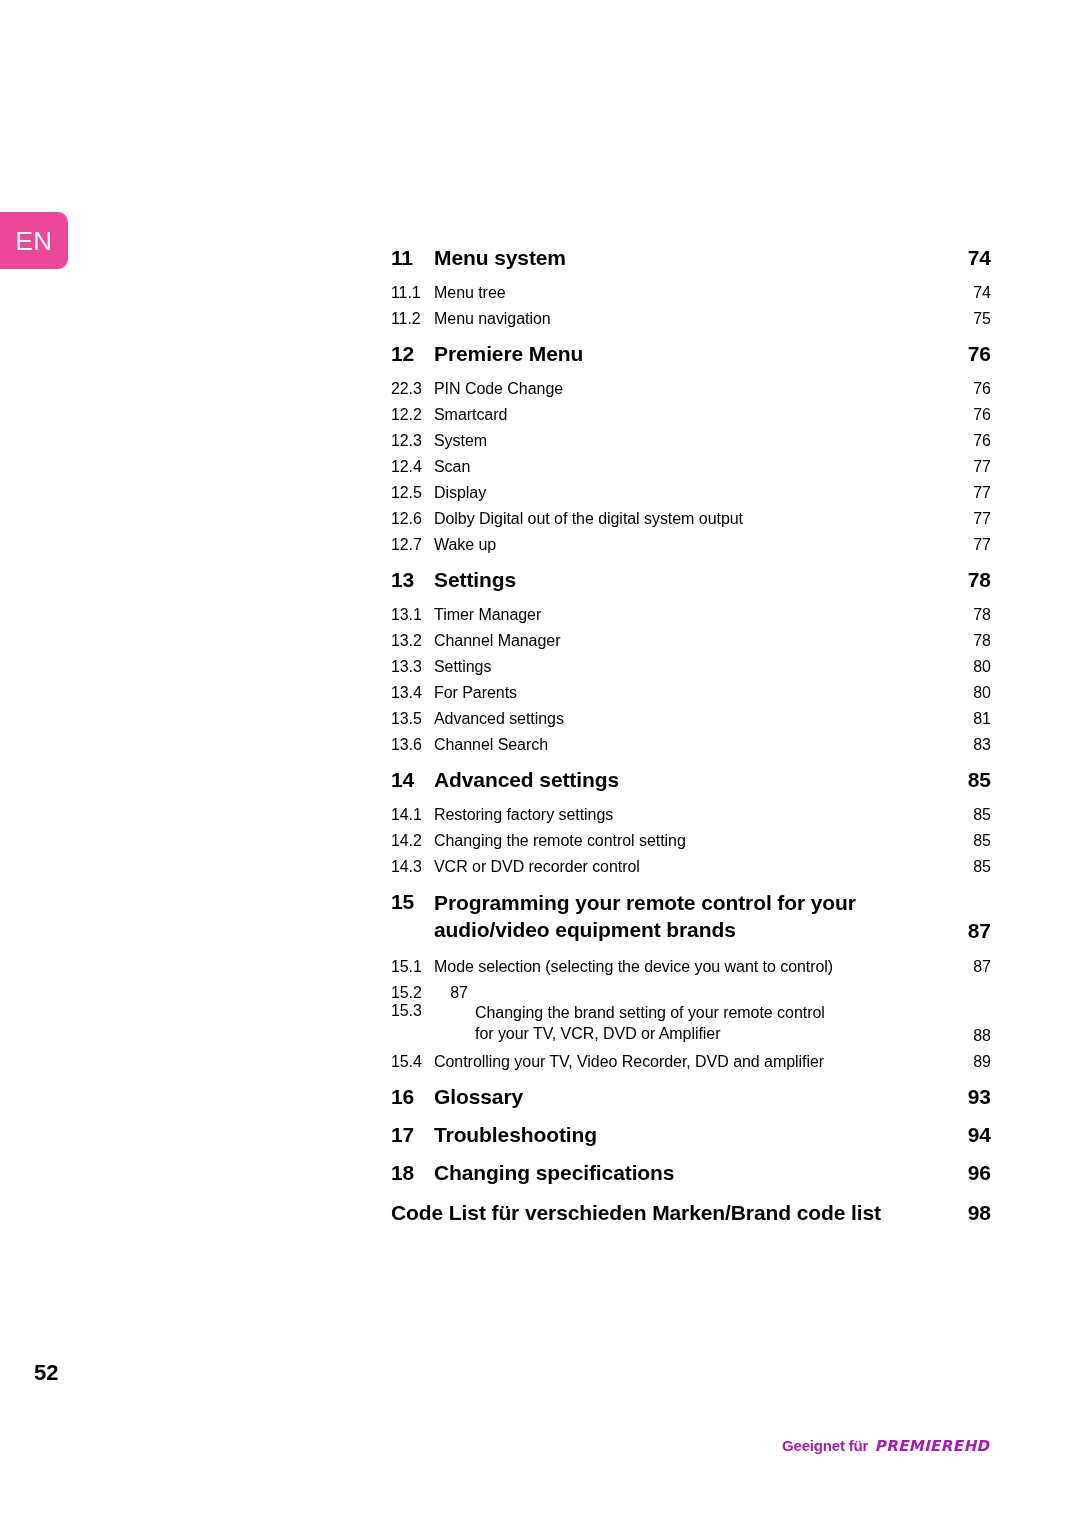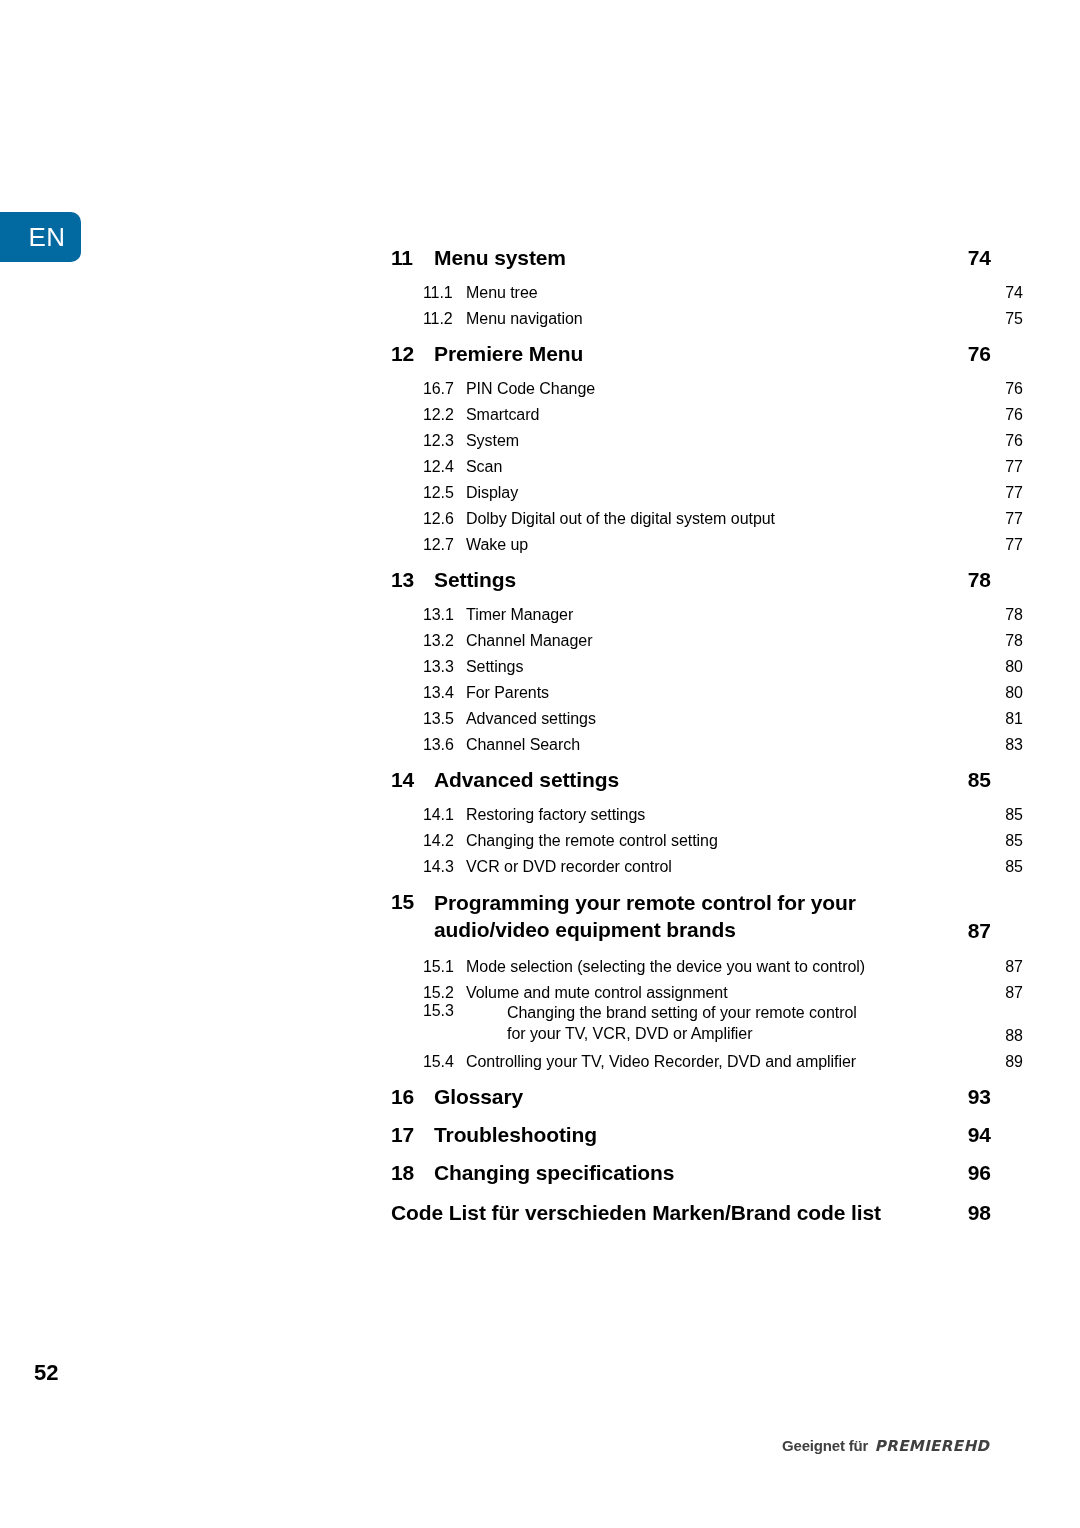--- a/index.html
+++ b/index.html
@@ -15,27 +15,26 @@
     position: relative;
     overflow: hidden;
   }
 
   
   .lang-tab {
     position: absolute;
     left: 0;
     top: 212px;
     width: 68px;
-    height: 50px;
-    background: #0369a1;
+    height: 57px;
+    background: #ec4899;
     border-radius: 0 10px 10px 0;
     display: flex;
     align-items: center;
     justify-content: center;
-    padding-left: 13px;
   }
   .lang-tab-label {
     color: #ffffff;
     font-size: 26px;
     letter-spacing: 0.5px;
     font-weight: 400;
     line-height: 1;
   }
 
   
@@ -88,21 +87,20 @@
   .row.major.two-line .page {
     align-self: flex-end;
     position: relative;
     top: -1px;
   }
 
   
   .row.sub {
     margin-top: 0;
     height: 26px;
-    margin-left: 32px;
   }
   .row.sub .num {
     width: 43px;
     flex: 0 0 43px;
     font-size: 16px;
     font-weight: 400;
     letter-spacing: -0.1px;
   }
   .row.sub .title {
     flex: 1 1 auto;
@@ -159,21 +157,21 @@
   }
   .footer-brand {
     position: absolute;
     right: 90px;
     top: 1437px;
     font-size: 15px;
     font-weight: bold;
     display: flex;
     align-items: baseline;
     white-space: nowrap;
-    color: #404040;
+    color: #a21caf;
   }
   .footer-brand .prefix {
     margin-right: 8px;
     letter-spacing: -0.2px;
   }
   .footer-brand .wordmark {
     font-style: italic;
     font-weight: bold;
     letter-spacing: 0.4px;
     font-family: "DejaVu Sans", sans-serif;
@@ -211,21 +209,21 @@
       <span class="num">11.2</span>
       <span class="title">Menu navigation</span>
       <span class="page">75</span>
     </div>
     <div class="row major">
       <span class="num">12</span>
       <span class="title">Premiere Menu</span>
       <span class="page">76</span>
     </div>
     <div class="row sub">
-      <span class="num">16.7</span>
+      <span class="num">22.3</span>
       <span class="title">PIN Code Change</span>
       <span class="page">76</span>
     </div>
     <div class="row sub">
       <span class="num">12.2</span>
       <span class="title">Smartcard</span>
       <span class="page">76</span>
     </div>
     <div class="row sub">
       <span class="num">12.3</span>
@@ -312,21 +310,20 @@
       <span class="title"><span>Programming your remote control for your</span><br><span>audio/video equipment brands</span></span>
       <span class="page">87</span>
     </div>
     <div class="row sub">
       <span class="num">15.1</span>
       <span class="title">Mode selection (selecting the device you want to control)</span>
       <span class="page">87</span>
     </div>
     <div class="row sub">
       <span class="num">15.2</span>
-      <span class="title">Volume and mute control assignment</span>
       <span class="page">87</span>
     </div>
     <div class="row sub two-line">
       <span class="num">15.3</span>
       <span class="title"><span>Changing the brand setting of your remote control</span><br><span>for your TV, VCR, DVD or Amplifier</span></span>
       <span class="page">88</span>
     </div>
     <div class="row sub">
       <span class="num">15.4</span>
       <span class="title">Controlling your TV, Video Recorder, DVD and amplifier</span>

